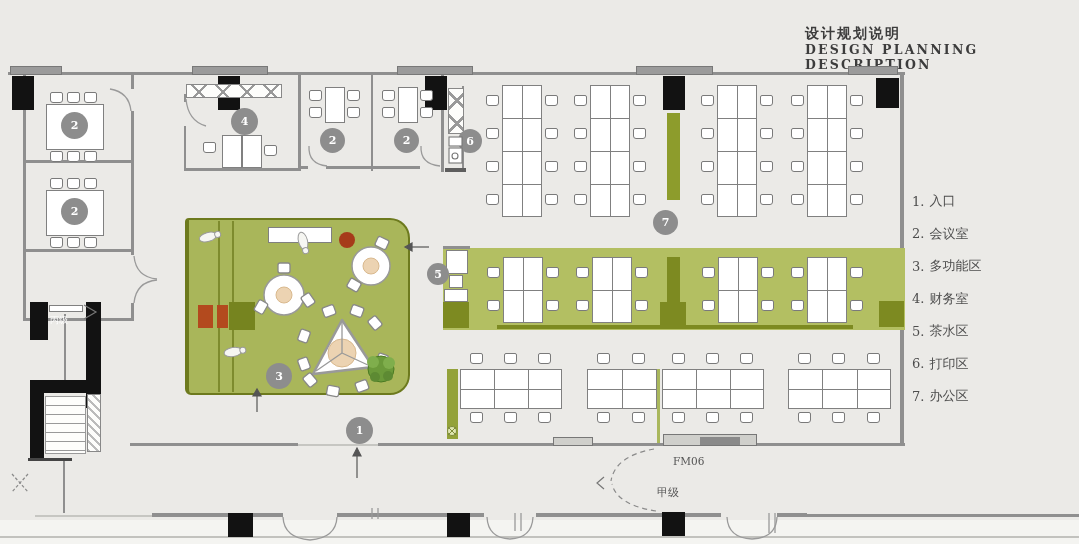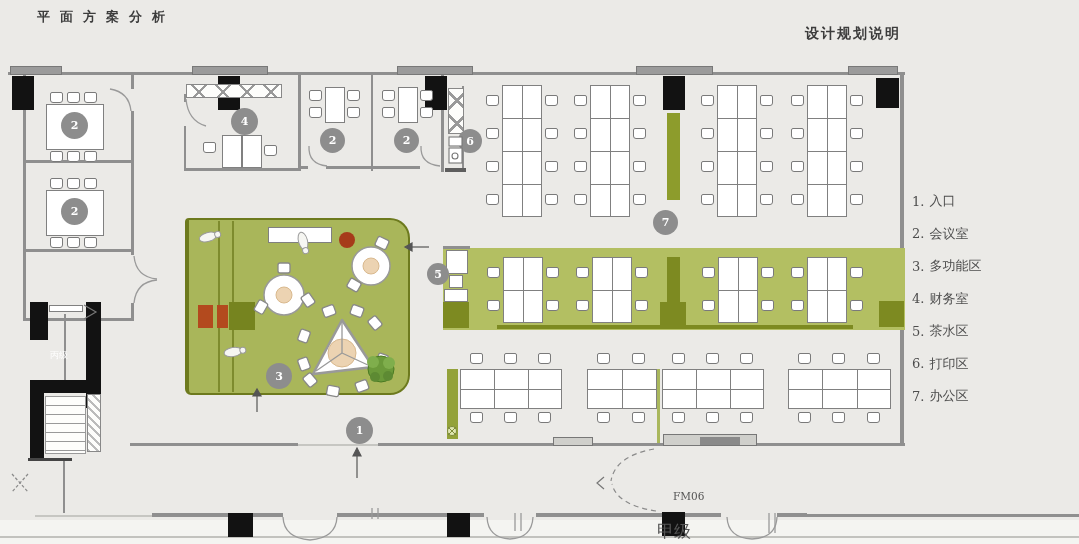--- a/index.html
+++ b/index.html
@@ -16,35 +16,35 @@
          border-radius:2px 2px 3px 3px;box-sizing:border-box;}
   .marker{position:absolute;background:#8d8d8d;color:#fff;border-radius:50%;
           display:flex;align-items:center;justify-content:center;
           font-size:11px;font-weight:bold;}
   .xcab{position:absolute;background-color:#fdfdfb;border:1px solid #888;box-sizing:border-box;}
   .title-cn{position:absolute;left:37px;top:8px;font-size:13px;font-weight:bold;color:#3c3c3c;letter-spacing:10px;}
   .desc-cn{position:absolute;left:805px;top:25px;font-size:14px;font-weight:bold;color:#3c3c3c;letter-spacing:2px;}
   .desc-en{position:absolute;left:805px;top:42px;font-size:12.5px;font-weight:bold;color:#3c3c3c;letter-spacing:2.2px;}
   #legend{position:absolute;left:912px;top:185px;}
   .lg-item{display:flex;gap:5px;align-items:center;height:32.5px;font-size:13px;color:#4d4d4d;}
-  .plan-label{position:absolute;font-size:10.5px;color:#555;margin-top:35px;}
+  .plan-label{position:absolute;font-size:10.5px;color:#555;}
   .band{position:absolute;background:#b3bf62;}
   .olv{position:absolute;background:#7d8a21;}
   .gbar{position:absolute;background:#8d9c2c;}
   .redbox{position:absolute;background:#b34a1e;}
   #mfr{position:absolute;left:185px;top:218px;width:225px;height:177px;background:#a9b65a;
        border:2.5px solid #6d7a1e;border-left-width:4px;border-radius:4px 20px 20px 6px;box-sizing:border-box;}
 </style>
 </head>
 <body>
 
 <div id="stage">
 
-  <div class="title-cn">平面方案分析</div>
   <div class="desc-cn">设计规划说明</div>
+  <div class="desc-en">DESIGN PLANNING DESCRIPTION</div>
 
   <div id="legend">
     <div class="lg-item">
         <span>1.</span>
         <span>入口</span>
       </div>
     <div class="lg-item">
         <span>2.</span>
         <span>会议室</span>
       </div>
@@ -195,21 +195,21 @@
   <div class="xcab" style="left:87px;top:394px;width:14px;height:58px;
        background-image:repeating-linear-gradient(45deg,#bbb 0 2px,transparent 2px 6px);"></div>
   <div class="abs" style="left:45px;top:396px;width:41px;height:58px;background:repeating-linear-gradient(to bottom,#fdfdfb 0 8px,#999 8px 9px);border:1px solid #999;box-sizing:border-box;"></div>
   <div class="desk" style="left:49px;top:305px;width:34px;height:7px;"></div>
   <div class="w" style="left:64px;top:314px;width:1.5px;height:66px;"></div>
   <div class="abs" style="left:28px;top:458px;width:44px;height:3px;background:#444;"></div>
   <div class="w" style="left:63px;top:461px;width:1.5px;height:52px;"></div>
 
   <div class="plan-label" style="left:50px;top:314px;font-size:9px;color:#fff;background:rgba(0,0,0,0);">丙级</div>
   <div class="plan-label" style="left:673px;top:455px;">FM06</div>
-  <div class="plan-label" style="left:657px;top:485px;font-size:17px;">甲级</div>
+  <div class="plan-label" style="left:657px;top:485px;font-size:11px;">甲级</div>
 
   <div class="marker" style="left:61px;top:112px;width:27px;height:27px;">2</div>
   <div class="marker" style="left:61px;top:198px;width:27px;height:27px;">2</div>
   <div class="marker" style="left:231px;top:108px;width:27px;height:27px;">4</div>
   <div class="marker" style="left:320px;top:128px;width:25px;height:25px;">2</div>
   <div class="marker" style="left:394px;top:128px;width:25px;height:25px;">2</div>
   <div class="marker" style="left:458px;top:129px;width:24px;height:24px;">6</div>
   <div class="marker" style="left:653px;top:210px;width:25px;height:25px;">7</div>
   <div class="marker" style="left:427px;top:263px;width:22px;height:22px;">5</div>
   <div class="marker" style="left:266px;top:363px;width:26px;height:26px;">3</div>

